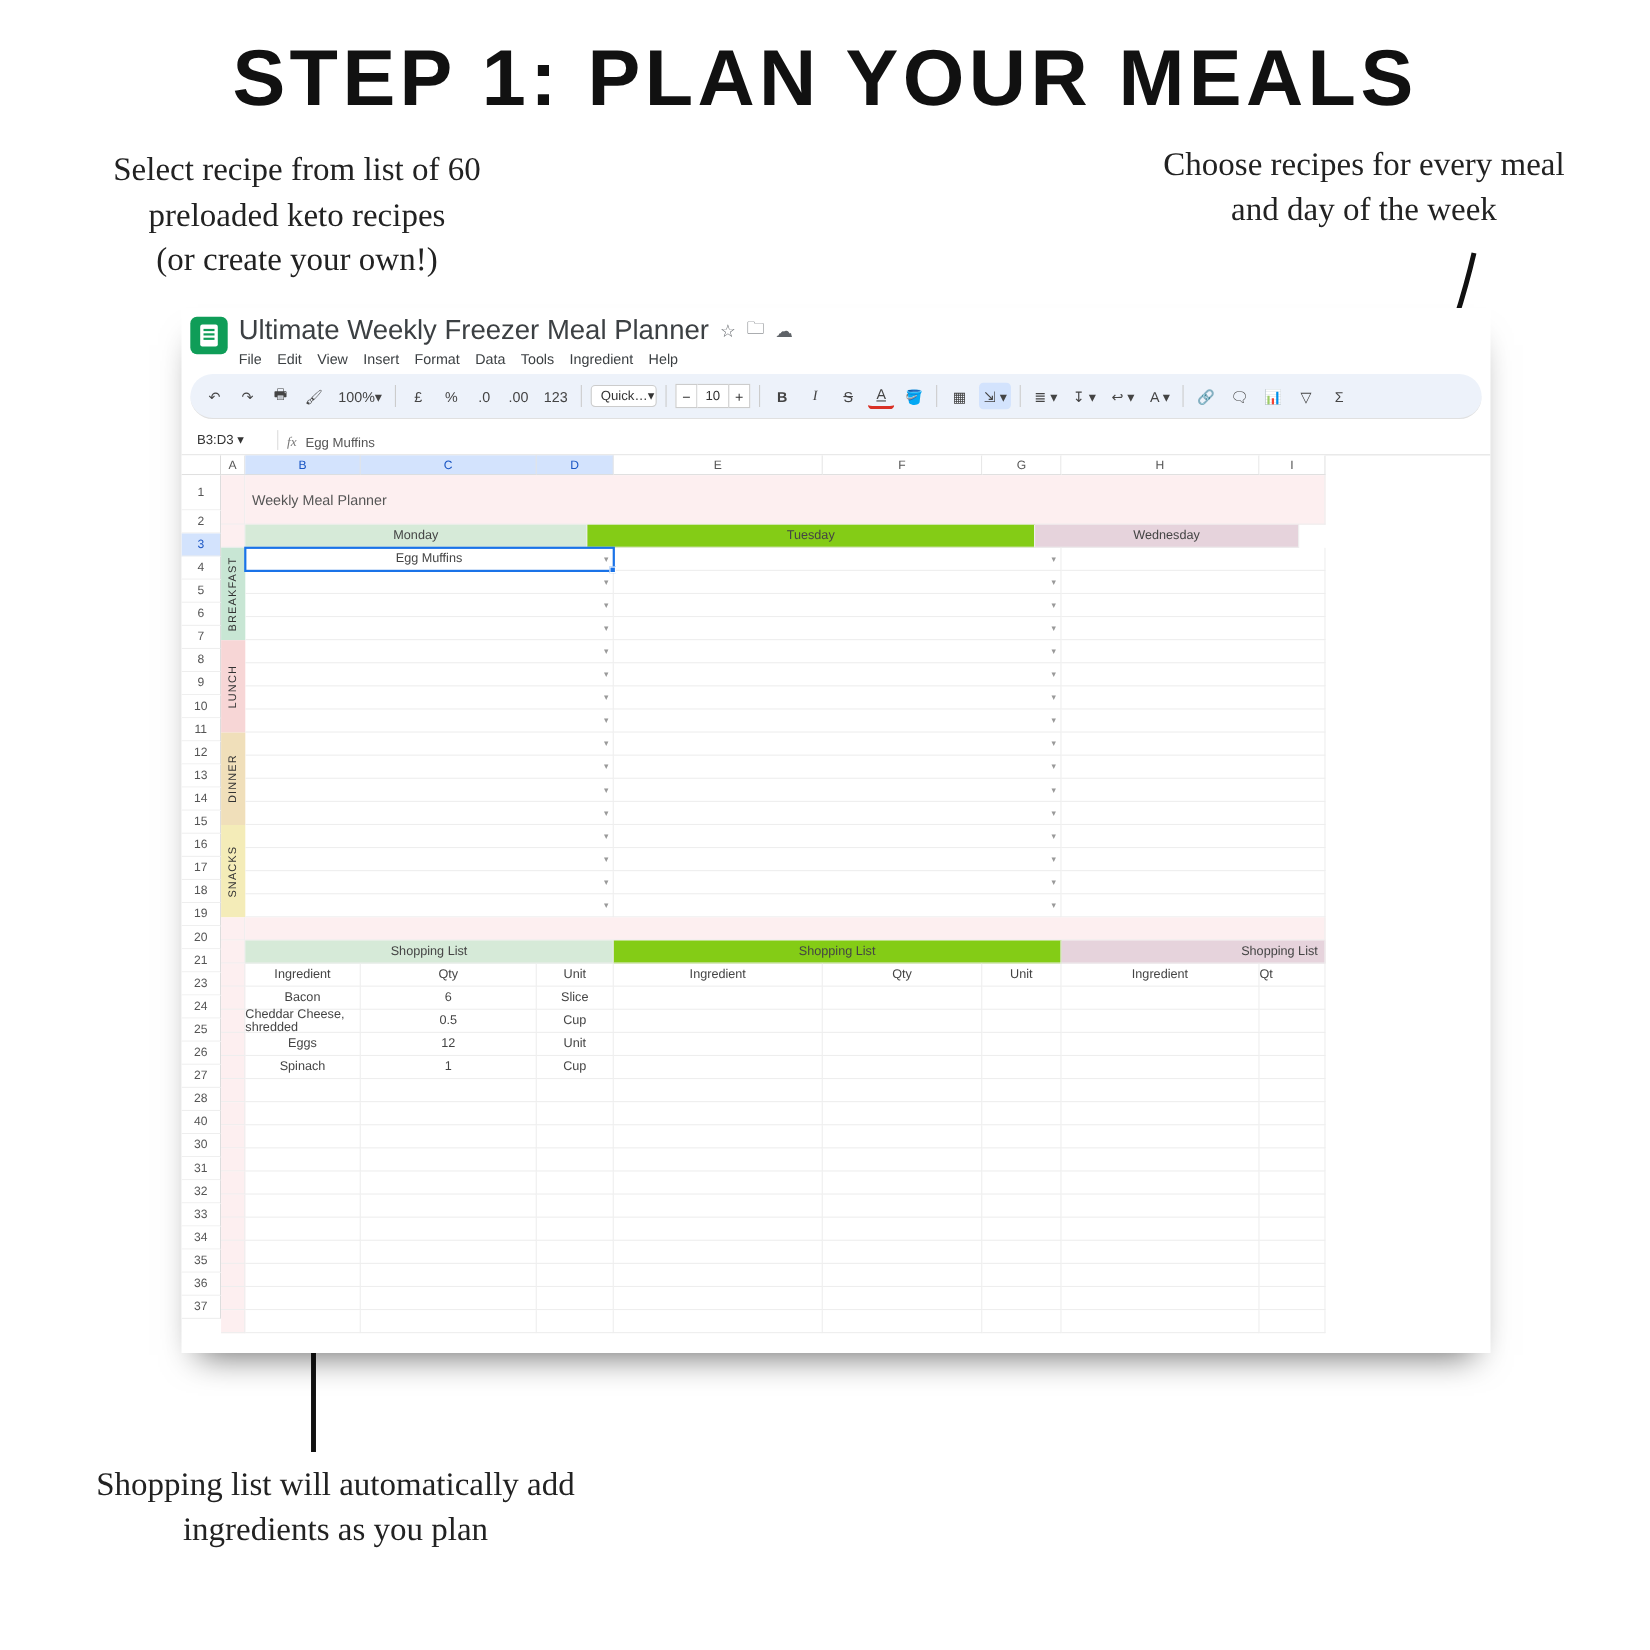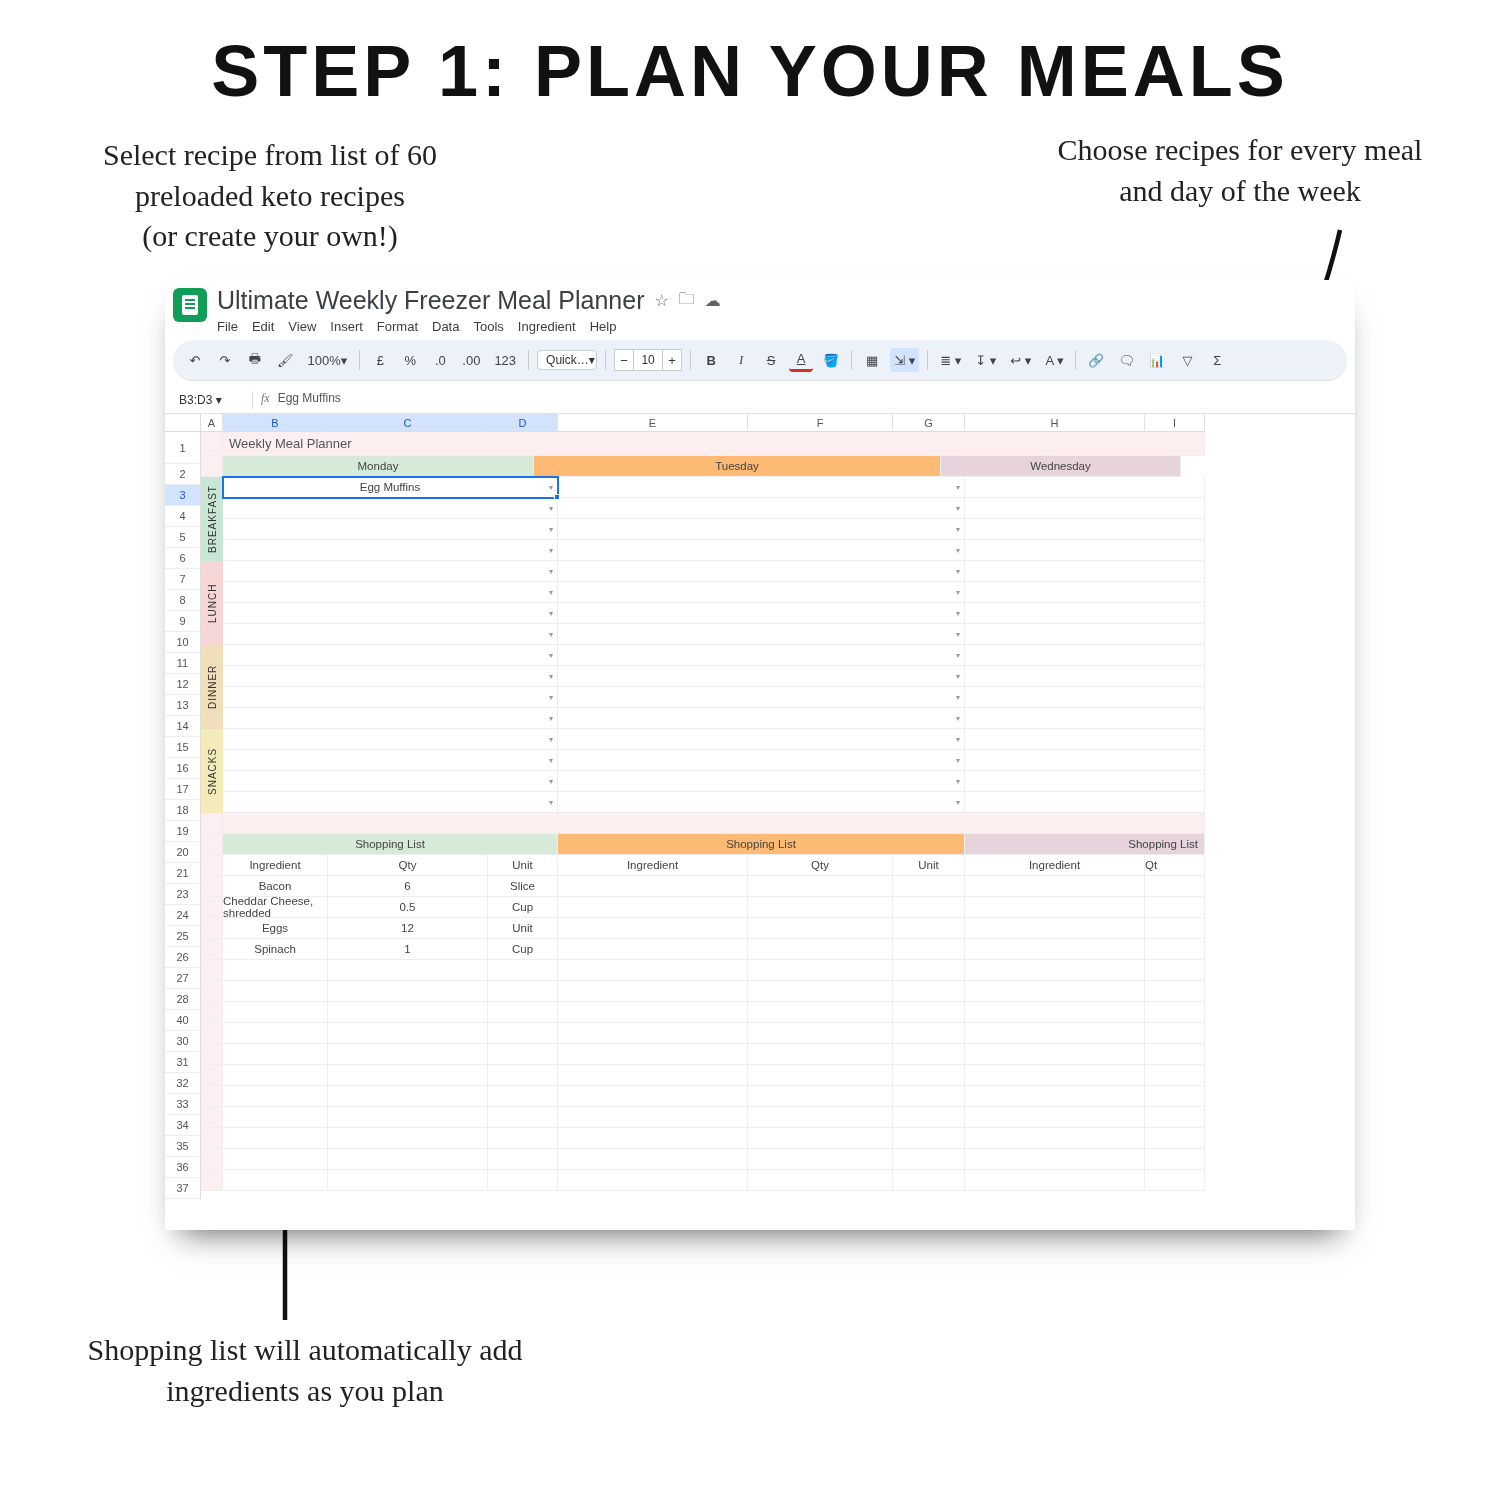--- a/index.html
+++ b/index.html
@@ -70,21 +70,21 @@
     min-width:24px; height:24px; display:flex; align-items:center; justify-content:center;
     border-radius:4px; color:#444; font-size:13px; padding:0 4px; cursor:pointer;
   }
   .tb-btn.active { background:#d3e3fd; }
   .tb-sep { width:1px; height:20px; background:#ccc; margin:0 2px; }
   .tb-font { border:1px solid #ccc; border-radius:4px; padding:2px 8px; font-size:12px; width:60px; display:flex; align-items:center; justify-content:space-between; background:#fff;}
   .tb-size-box { display:flex; align-items:center; gap:0; }
   .tb-size-btn { width:20px; height:22px; border:1px solid #ccc; display:flex; align-items:center; justify-content:center; background:#fff; cursor:pointer;}
   .tb-size-val { width:28px; height:22px; border-top:1px solid #ccc; border-bottom:1px solid #ccc; display:flex; align-items:center; justify-content:center; font-size:12px; background:#fff;}
 
-  .gs-namebox { display:flex; align-items:flex-start; border-bottom:1px solid #e0e0e0; padding:4px 0 4px 8px; font-size:12px;}
+  .gs-namebox { display:flex; align-items:flex-end; border-bottom:1px solid #e0e0e0; padding:4px 0 4px 8px; font-size:12px;}
   .nb-ref { width:80px; padding:2px 6px; border-right:1px solid #ddd; color:#333; }
   .nb-fx { padding:0 8px; color:#777; font-style:italic; font-family:serif; }
   .nb-val { color:#555; }
 
   .grid { display:flex; }
   .rownums { display:flex; flex-direction:column; }
   .rownum { width:36px; height:21px; border-right:1px solid #ddd; border-bottom:1px solid #eee; background:#fff; display:flex; align-items:center; justify-content:center; font-size:11px; color:#555;}
   .rownum.sel { background:#d3e3fd; color:#1a56c4; }
   .colheads { display:flex; }
   .colhead { height:18px; border-right:1px solid #e3e3e3; border-bottom:1px solid #ddd; background:#fff; display:flex; align-items:center; justify-content:center; font-size:11px; color:#555; }
@@ -108,21 +108,21 @@
     font-size:10px; letter-spacing:1px; display:flex; align-items:center; justify-content:center;
     width:22px; color:#333;
   }
   .cat-b { background:#c8e6d4; }
   .cat-l { background:#f7d6d6; }
   .cat-d { background:#f0dfba; }
   .cat-s { background:#f4ecb8; }
 
   .pink-bg { background:#fdeff0; }
   .green-hdr { background:#d6ead8; }
-  .yellow-hdr { background:#fdba74; }
+  .yellow-hdr { background:#84cc16; }
   .mauve-hdr { background:#e6d3dc; }
 
   .dd-arrow { position:absolute; right:4px; top:50%; transform:translateY(-50%); font-size:8px; color:#999; }
   .sel-cell { outline:2px solid #1a73e8; outline-offset:-1px; z-index:2; }
   .sel-handle { position:absolute; right:-3px; bottom:-3px; width:6px; height:6px; background:#1a73e8; border:1px solid #fff; z-index:3; }
 
   .arrow-svg { position:absolute; pointer-events:none; }
 </style>
 </head>
 <body>
@@ -273,21 +273,21 @@
         <div class="rownum">31</div>
         <div class="rownum">32</div>
         <div class="rownum">33</div>
         <div class="rownum">34</div>
         <div class="rownum">35</div>
         <div class="rownum">36</div>
         <div class="rownum">37</div>
       </div>
     <div class="sheet-body">
 
-      <div class="cell-row" style="height:24px;">
+      <div class="cell-row" style="height:45px;">
         <div class="cell wA pink-bg"></div>
         <div class="cell pink-bg" style="width:982px; justify-content:flex-start; padding-left:6px; font-size:13px; color:#555;">Weekly Meal Planner</div>
       </div>
 
       <div class="cell-row">
         <div class="cell wA pink-bg"></div>
         <div class="cell green-hdr" style="width:311px;">Monday</div>
         <div class="cell yellow-hdr" style="width:407px;">Tuesday</div>
         <div class="cell mauve-hdr" style="width:240px;">Wednesday</div>
       </div>

